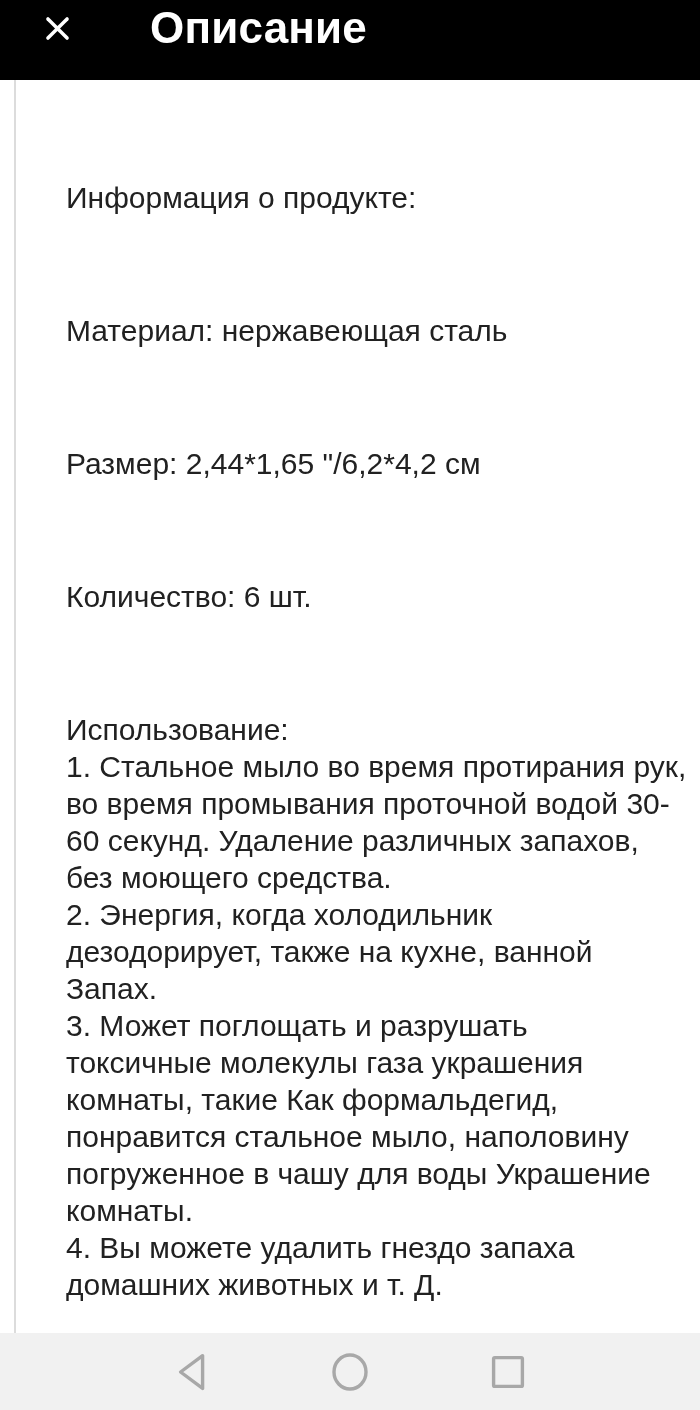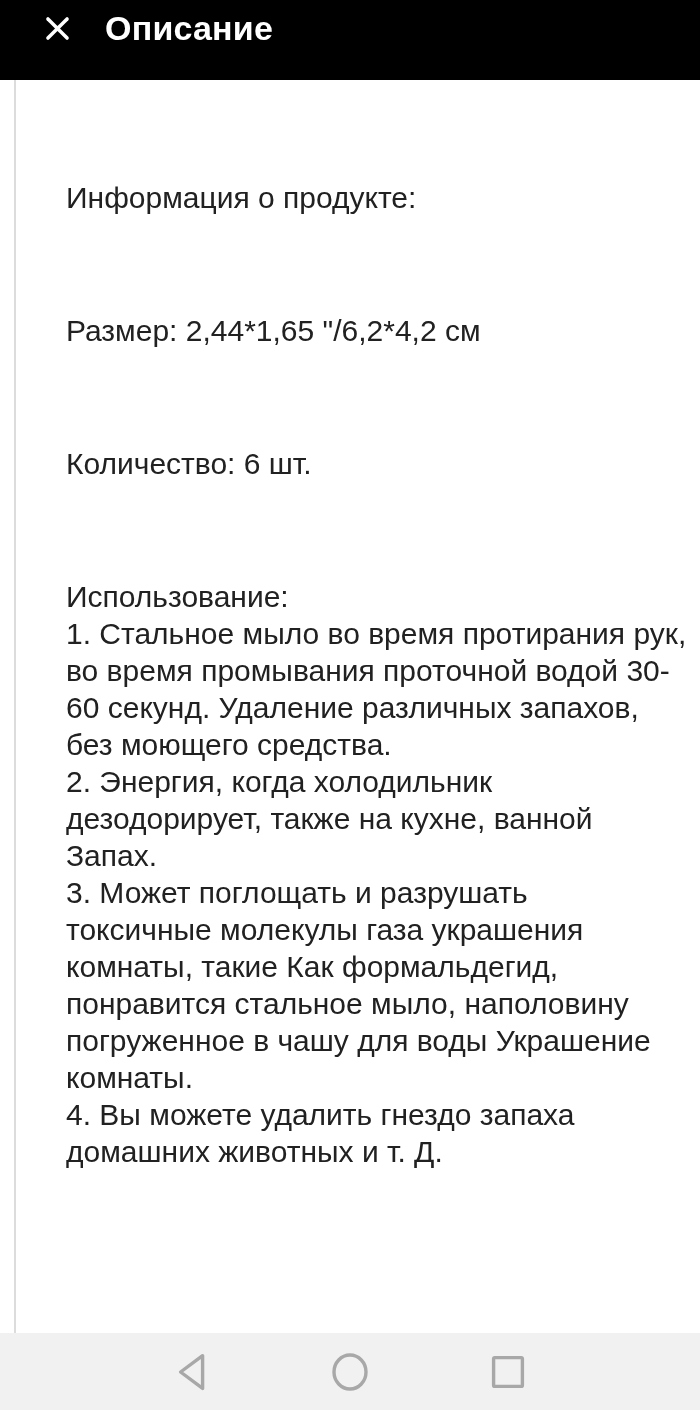--- a/index.html
+++ b/index.html
@@ -18,22 +18,22 @@
     display:flex; align-items:center;
     padding:0 0 24px 42px;
   }
   .close-btn {
     width:30px; height:30px;
     display:flex; align-items:center; justify-content:center;
     background:none; border:none; cursor:pointer; padding:0;
   }
   .close-btn svg { display:block; }
   .appbar-title {
-    margin-left:33px;
-    font-size:34px; font-weight:bold; color:#ffffff;
+    margin-left:78px;
+    font-size:44px; font-weight:bold; color:#ffffff;
     letter-spacing:0.2px;
     white-space:nowrap;
   }
   
   .content {
     position:absolute; top:80px; left:14px; right:0; height:1253px;
     overflow:hidden;
     background:#ffffff;
     border-left:2px solid #dcdcdc;
     padding:25px 0 0 50px;
@@ -68,20 +68,21 @@
           <line x1="3.5" y1="3.5" x2="20.5" y2="20.5" stroke="#ffffff" stroke-width="3.1" stroke-linecap="round"></line>
           <line x1="20.5" y1="3.5" x2="3.5" y2="20.5" stroke="#ffffff" stroke-width="3.1" stroke-linecap="round"></line>
         </svg>
       </span>
     </button>
     <div class="appbar-title">Описание</div>
   </header>
 
   <main class="content">
     <p>Информация о продукте:</p>
+    <p>Материал: нержавеющая сталь</p>
     <p>Размер: 2,44*1,65 "/6,2*4,2 см</p>
     <p>Количество: 6 шт.</p>
     <p>Использование:
 1. Стальное мыло во время протирания рук,
 во время промывания проточной водой 30-
 60 секунд. Удаление различных запахов,
 без моющего средства.
 2. Энергия, когда холодильник
 дезодорирует, также на кухне, ванной
 Запах.

